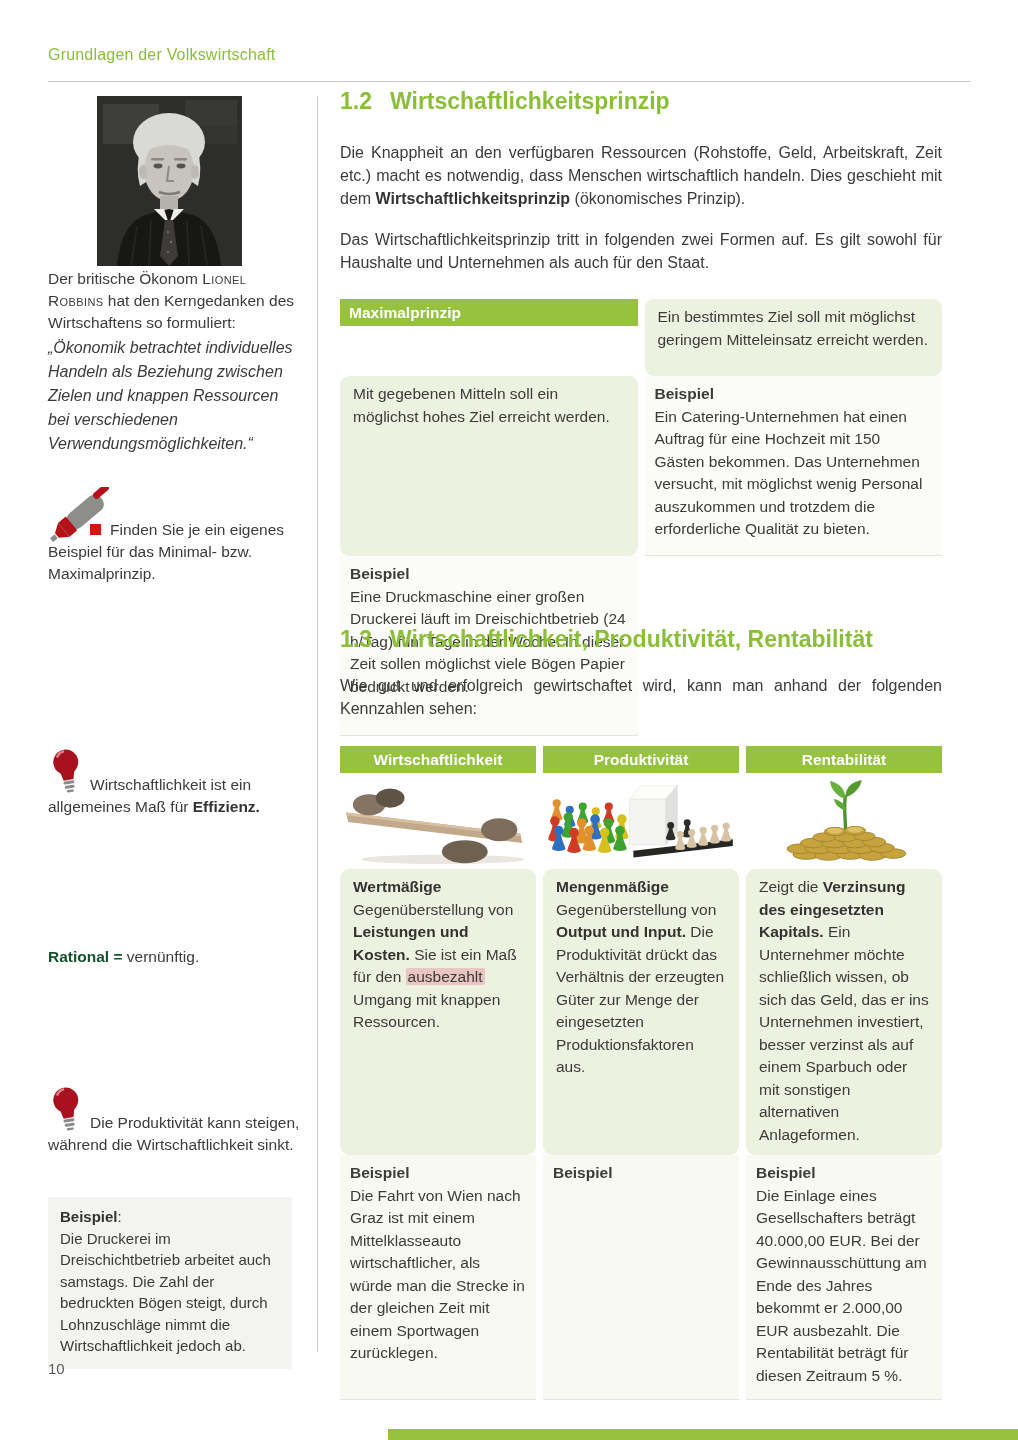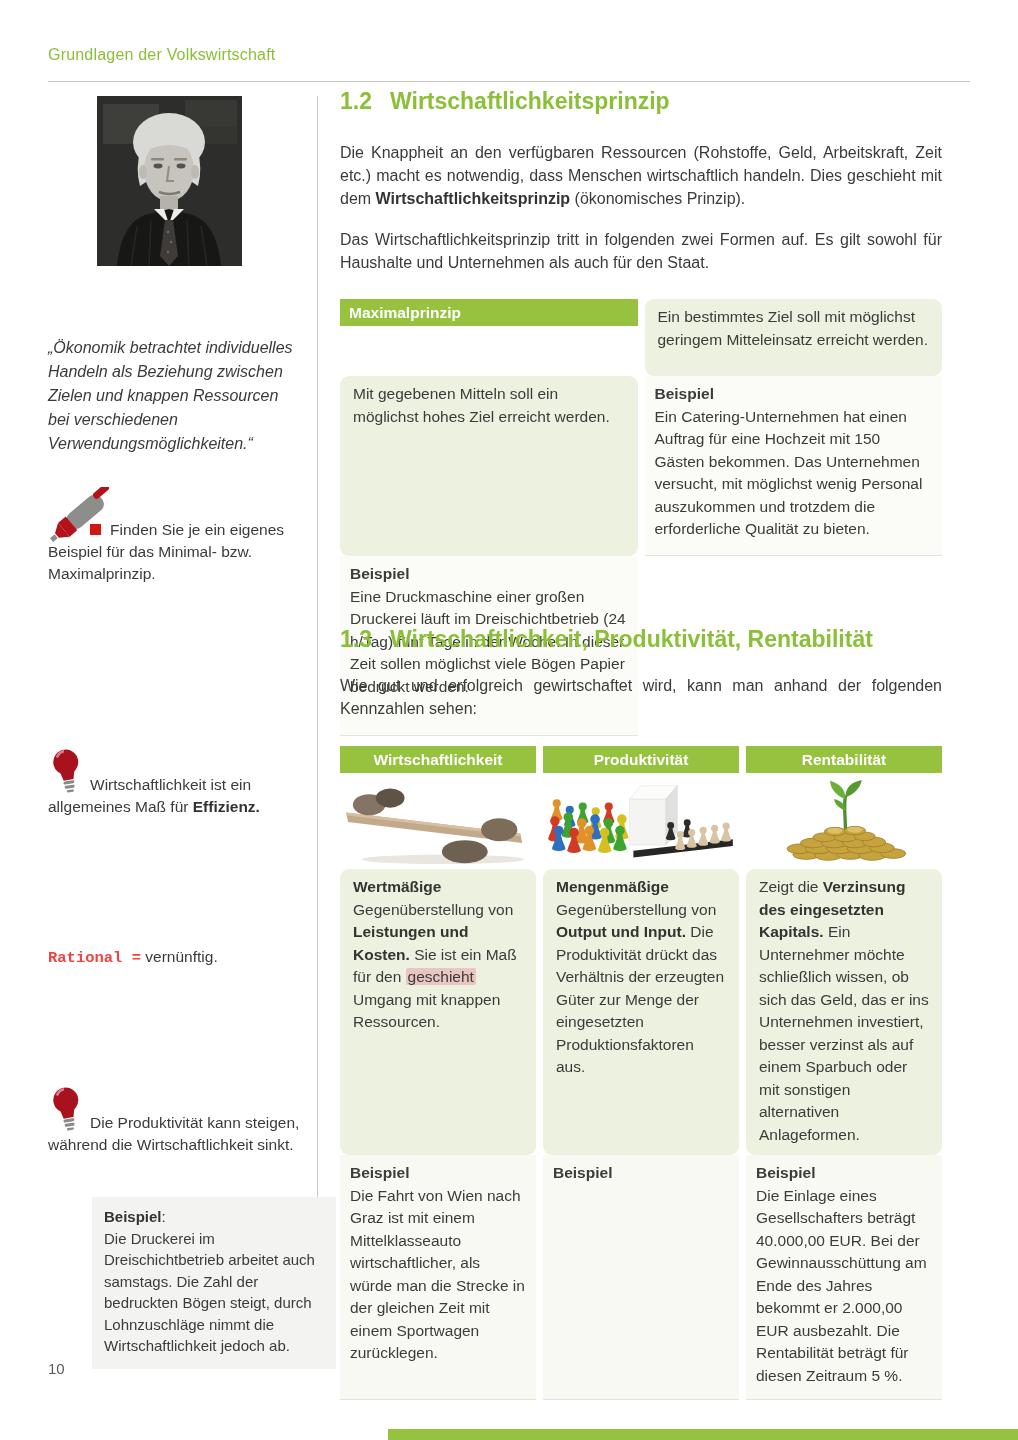--- a/index.html
+++ b/index.html
@@ -22,22 +22,22 @@
   .icon-note .note-icon{position:absolute;left:2px;top:0;}
   .icon-note p{margin:0;font-size:15.5px;line-height:22px;text-indent:42px;hyphens:auto;}
   .task{top:487px;}
   .task p{padding-top:32px;}
   .note1{top:748px;}
   .note1 p{padding-top:26px;}
   .note2{top:1086px;}
   .note2 p{padding-top:26px;}
   .bullet{display:inline-block;width:11px;height:11px;background:#d01711;margin-right:9px;}
   .rational{left:48px;top:948px;font-size:15.5px;}
-  .rational b{color:#ef4444;font-family:Liberation Mono, monospace;}
-  .example-box{left:48px;top:1197px;width:220px;background:#f3f3f1;padding:9px 12px 12px;font-size:15px;line-height:21.5px;hyphens:auto;margin-left:44px;}
+  .rational b{color:#14532d;}
+  .example-box{left:48px;top:1197px;width:220px;background:#f3f3f1;padding:9px 12px 12px;font-size:15px;line-height:21.5px;hyphens:auto;}
   .exb-title{font-size:15px;}
   .page-number{left:48px;top:1360px;font-size:15px;color:#5a5a58;}
   .footer-bar{left:388px;top:1429px;width:630px;height:11px;background:#96c23f;}
   
   .main-h{left:340px;font-size:23px;font-weight:bold;color:#8bbf37;margin:0;}
   .h12{top:88px;text-align:center;}
   .h13{top:626px;}
   .main-h .hnum{margin-right:18px;}
   .main-p{left:340px;width:602px;font-size:16px;line-height:23px;text-align:justify;margin:0;hyphens:auto;}
   .p1{top:141px;}
@@ -94,20 +94,23 @@
       <path d="M34,170 L40,130 M110,170 L104,130 M52,170 L54,124 M92,170 L90,124" stroke="#262624" stroke-width="1.5"></path>
       <polygon points="57,113 67,113 72,128" fill="#efede9"></polygon>
       <polygon points="87,113 77,113 72,128" fill="#efede9"></polygon>
       <polygon points="68,124 76,124 81,160 72,170 63,160" fill="#3e3b38"></polygon>
       <circle cx="71" cy="136" r="1.3" fill="#6b6865"></circle>
         <circle cx="74" cy="146" r="1.3" fill="#6b6865"></circle>
         <circle cx="71" cy="156" r="1.3" fill="#6b6865"></circle>
     </svg>
   </figure>
 
+  <p class="abs side-text caption" style="margin:0">
+    <span>Der britische Ökonom </span><span class="sc">Lionel Robbins</span><span> hat den Kerngedanken des Wirtschaftens so formuliert:</span>
+  </p>
 
   <p class="abs side-text quote" style="margin:0">„Ökonomik betrachtet individuelles Handeln als Beziehung zwischen Zielen und knappen Ressourcen bei verschiedenen Verwendungsmöglichkeiten.“</p>
 
   <div class="abs icon-note task">
     <span class="note-icon">
       <svg width="66" height="58" viewBox="0 0 66 58">
         <g transform="translate(10,46) rotate(-40)">
           <rect x="12" y="-9" width="42" height="18" rx="8" fill="#8d8d8b"></rect>
           <rect x="5" y="-9" width="10" height="18" fill="#b3121a"></rect>
           <polygon points="5,-9 -4,-3 -4,3 5,9" fill="#b3121a"></polygon>
@@ -272,21 +275,21 @@
             <ellipse cx="106" cy="61" rx="11" ry="4.4"></ellipse>
           <ellipse cx="75" cy="56" rx="11" ry="4.4"></ellipse>
             <ellipse cx="96" cy="55" rx="11" ry="4.4"></ellipse>
         </g>
         <ellipse cx="75" cy="55" rx="8" ry="3" fill="#ddbf66"></ellipse>
         <ellipse cx="96" cy="54" rx="8" ry="3" fill="#ddbf66"></ellipse>
       </svg>
     </div>
 
     <div class="cell def">
-      <b>Wertmäßige</b><span> Gegenüberstellung von </span><b>Leistungen und Kosten.</b><span> Sie ist ein Maß für den </span><span class="hl">geschieht</span><span> Umgang mit knappen Ressourcen.</span>
+      <b>Wertmäßige</b><span> Gegenüberstellung von </span><b>Leistungen und Kosten.</b><span> Sie ist ein Maß für den </span><span class="hl">ausbezahlt</span><span> Umgang mit knappen Ressourcen.</span>
     </div>
     <div class="cell def">
       <b>Mengenmäßige</b><span> Gegenüberstellung von </span><b>Output und Input.</b><span> Die Produktivität drückt das Verhältnis der erzeugten Güter zur Menge der eingesetzten Produktionsfaktoren aus.</span>
     </div>
     <div class="cell def">
       <span>Zeigt die </span><b>Verzinsung des eingesetzten Kapitals.</b><span> Ein Unternehmer möchte schließlich wissen, ob sich das Geld, das er ins Unternehmen investiert, besser verzinst als auf einem Sparbuch oder mit sonstigen alternativen Anlageformen.</span>
     </div>
 
     <div class="cell ex">
       <div class="ex-label">Beispiel</div>

